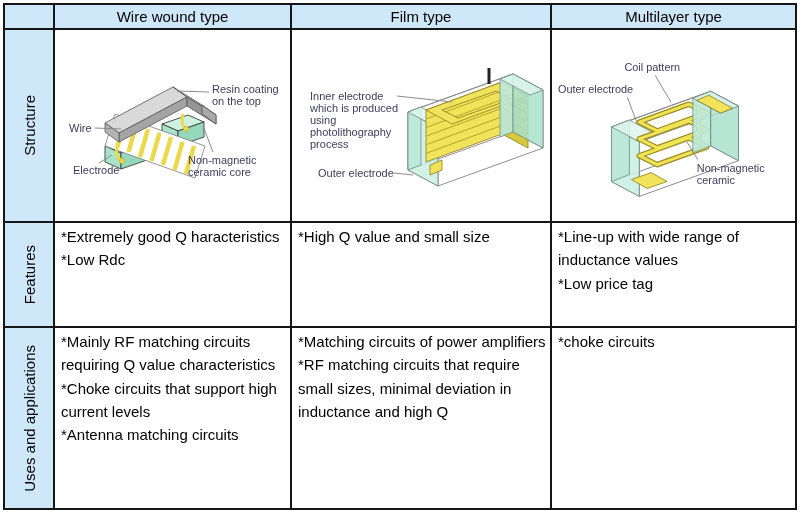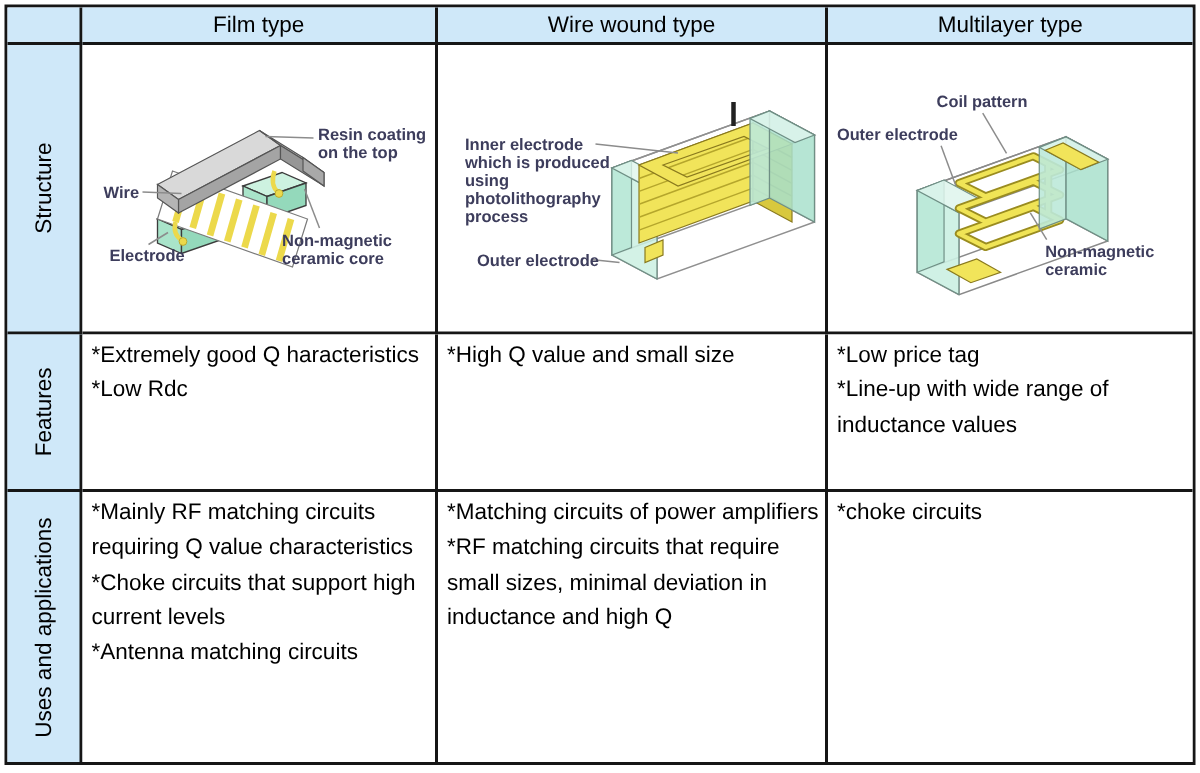--- a/index.html
+++ b/index.html
@@ -16,37 +16,37 @@
     grid-template-rows:25px 193px 105px 1fr;
   }
   .c { border-right:2px solid #161616; border-bottom:2px solid #161616; overflow:hidden; background:#fff; }
   .cr { border-right:none; }
   .cb { border-bottom:none; }
   .blue { background:#cfe8f9; }
   .hd { display:flex; align-items:center; justify-content:center; font-size:15px; }
   .vlab { display:flex; align-items:center; justify-content:center; }
   .vlab span { writing-mode:vertical-rl; transform:rotate(180deg); font-size:15px; white-space:nowrap; }
   .txt { padding:2px 4px 0 6px; font-size:15px; line-height:1.55; }
-  .diagcell { display:flex; align-items:center; justify-content:center;font-weight:bold; }
+  .diagcell { display:flex; align-items:center; justify-content:center; }
   svg { display:block; }
   svg text { font-family:"Liberation Sans", sans-serif; font-size:11px; fill:#3d3d5c; }
   .leader { stroke:#8c8c8c; stroke-width:1; fill:none; }
   .wire-stroke { stroke:#ecd94b; stroke-width:4.5; stroke-linecap:butt; }
 </style>
 </head>
 <body>
 
 <div class="tbl">
 
   <div class="c blue hd"></div>
   <div class="c blue hd">
+      <span>Wire wound type</span>
+    </div>
+  <div class="c blue hd">
       <span>Film type</span>
-    </div>
-  <div class="c blue hd">
-      <span>Wire wound type</span>
     </div>
   <div class="c cr blue hd">
       <span>Multilayer type</span>
     </div>
 
   <div class="c blue vlab">
       <span>Structure</span>
     </div>
 
   <div class="c diagcell">
@@ -215,22 +215,22 @@
       <span>Features</span>
     </div>
   <div class="c txt">
     <div>*Extremely good Q haracteristics</div>
     <div>*Low Rdc</div>
   </div>
   <div class="c txt">
     <div>*High Q value and small size</div>
   </div>
   <div class="c cr txt">
+    <div>*Line-up with wide range of inductance values</div>
     <div>*Low price tag</div>
-    <div>*Line-up with wide range of inductance values</div>
   </div>
 
   <div class="c cb blue vlab">
       <span>Uses and applications</span>
     </div>
   <div class="c cb txt">
     <div>*Mainly RF matching circuits requiring Q value characteristics</div>
     <div>*Choke circuits that support high current levels</div>
     <div>*Antenna matching circuits</div>
   </div>

